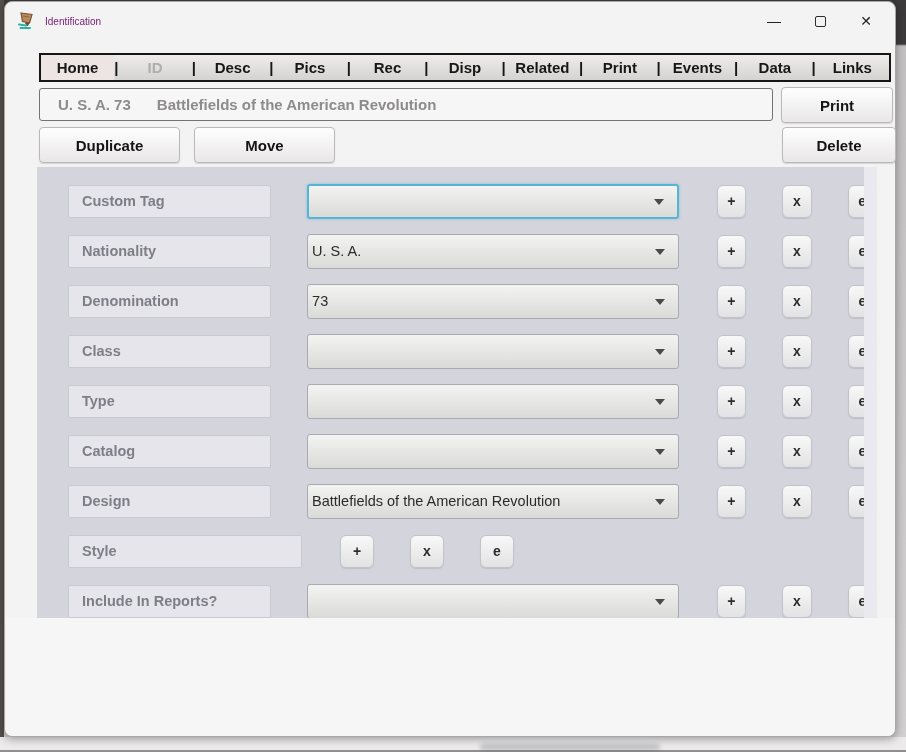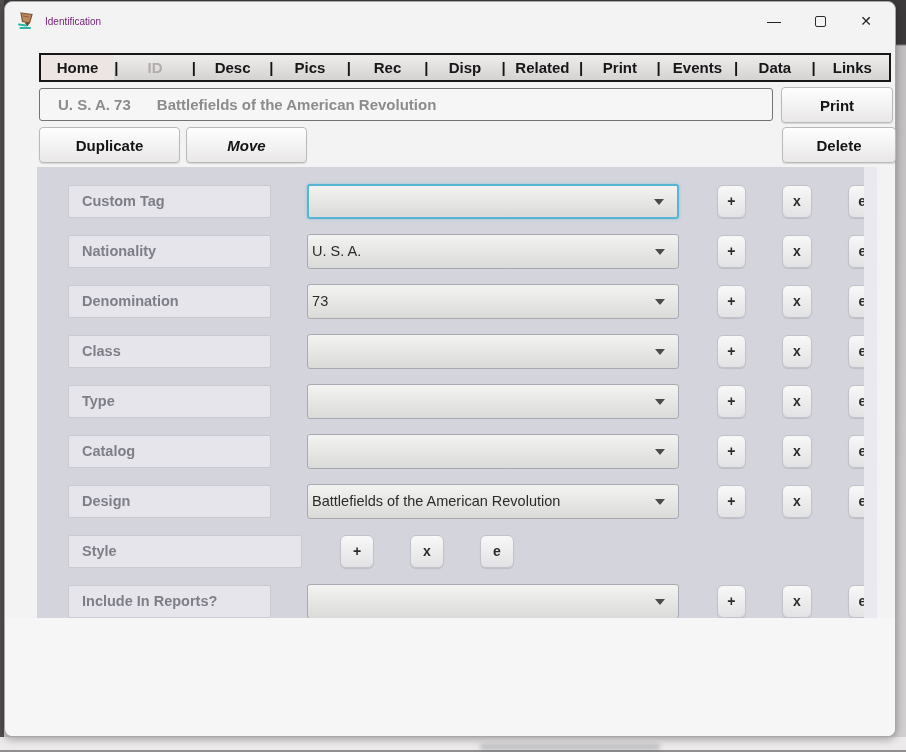--- a/index.html
+++ b/index.html
@@ -42,21 +42,21 @@
                 display:flex; align-items:center; padding-left:18px;
                 font-weight:bold; font-size:15px; color:#8d8b8b; }
   .rec-id { margin-right:26px; }
   .btn { position:absolute; border:1px solid #bbb8b8; border-radius:4px;
          background:linear-gradient(180deg,#fefefe,#e9e7e7);
          font-family:"Liberation Sans", sans-serif; font-weight:bold; font-size:15px; color:#141414;
          box-shadow:0 1px 1px rgba(0,0,0,.12); cursor:default; }
   .btn-print    { left:776px; top:85px;  width:112px; height:36px; }
   .btn-delete   { left:777px; top:125px; width:114px; height:36px; }
   .btn-duplicate{ left:34px;  top:125px; width:141px; height:36px; }
-  .btn-move     { left:181px; top:125px; width:121px; height:36px;font-style:italic; }
+  .btn-move     { left:189px; top:125px; width:141px; height:36px; }
 
   
   .panel { position:absolute; left:32px; top:165px; width:840px; height:451px; background:#d4d4dc; }
   .scroll-track { position:absolute; right:0; top:0; width:13px; height:451px; background:#e9e9ef; }
   .rows { padding-top:9px; }
   .row { height:50px; display:flex; align-items:center;gap:28px; }
   .flabel { margin-left:31px; width:234px; height:33px; display:flex; align-items:center;
             padding-left:13px; background:#e5e5eb; border:1px solid #c9c9d1; border-radius:2px;
             font-weight:bold; font-size:14.5px; color:#7e7e88;
             white-space:nowrap; overflow:hidden; }

